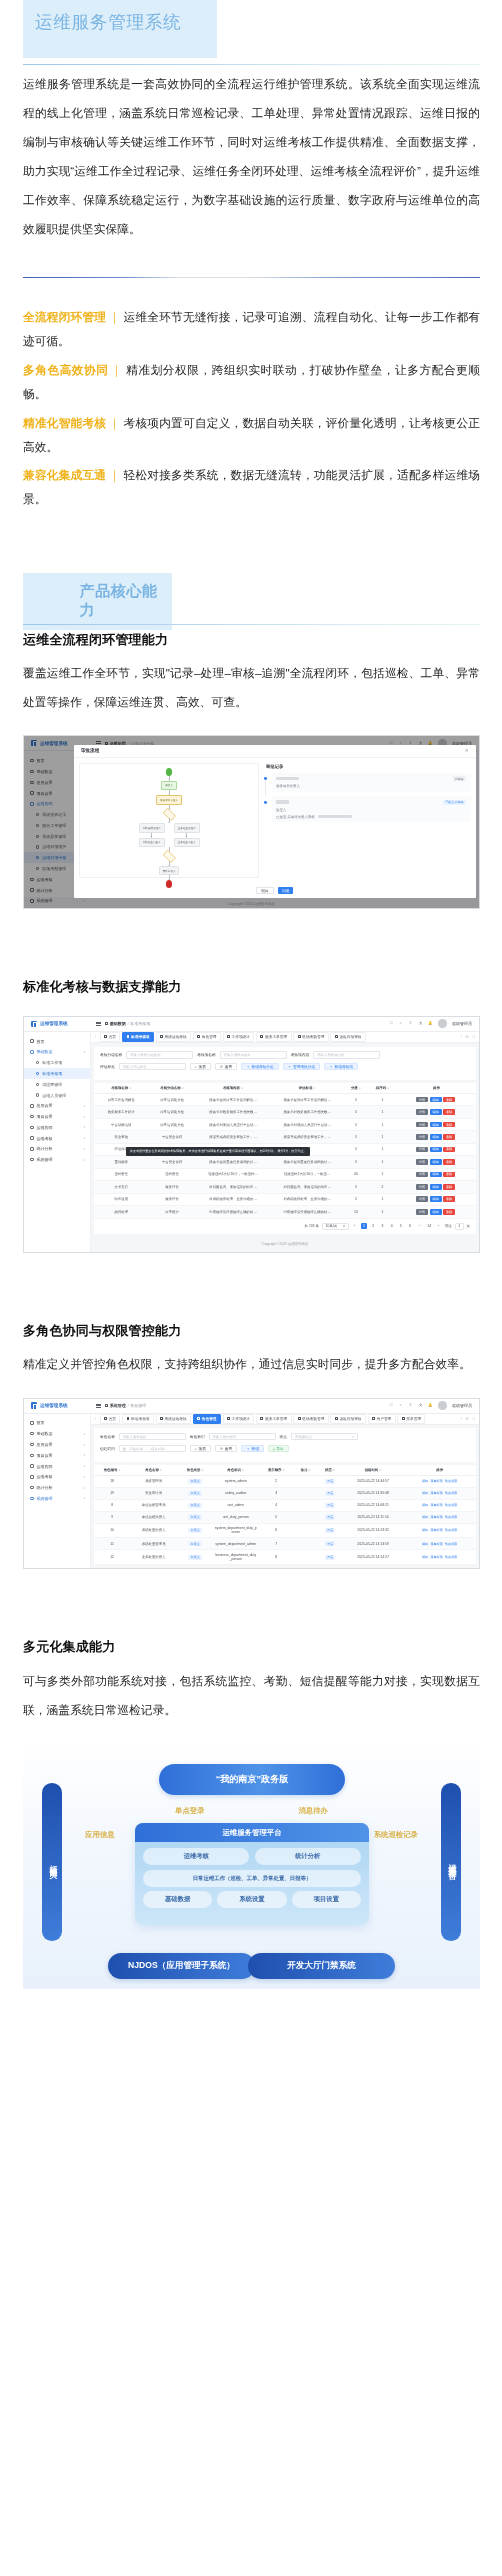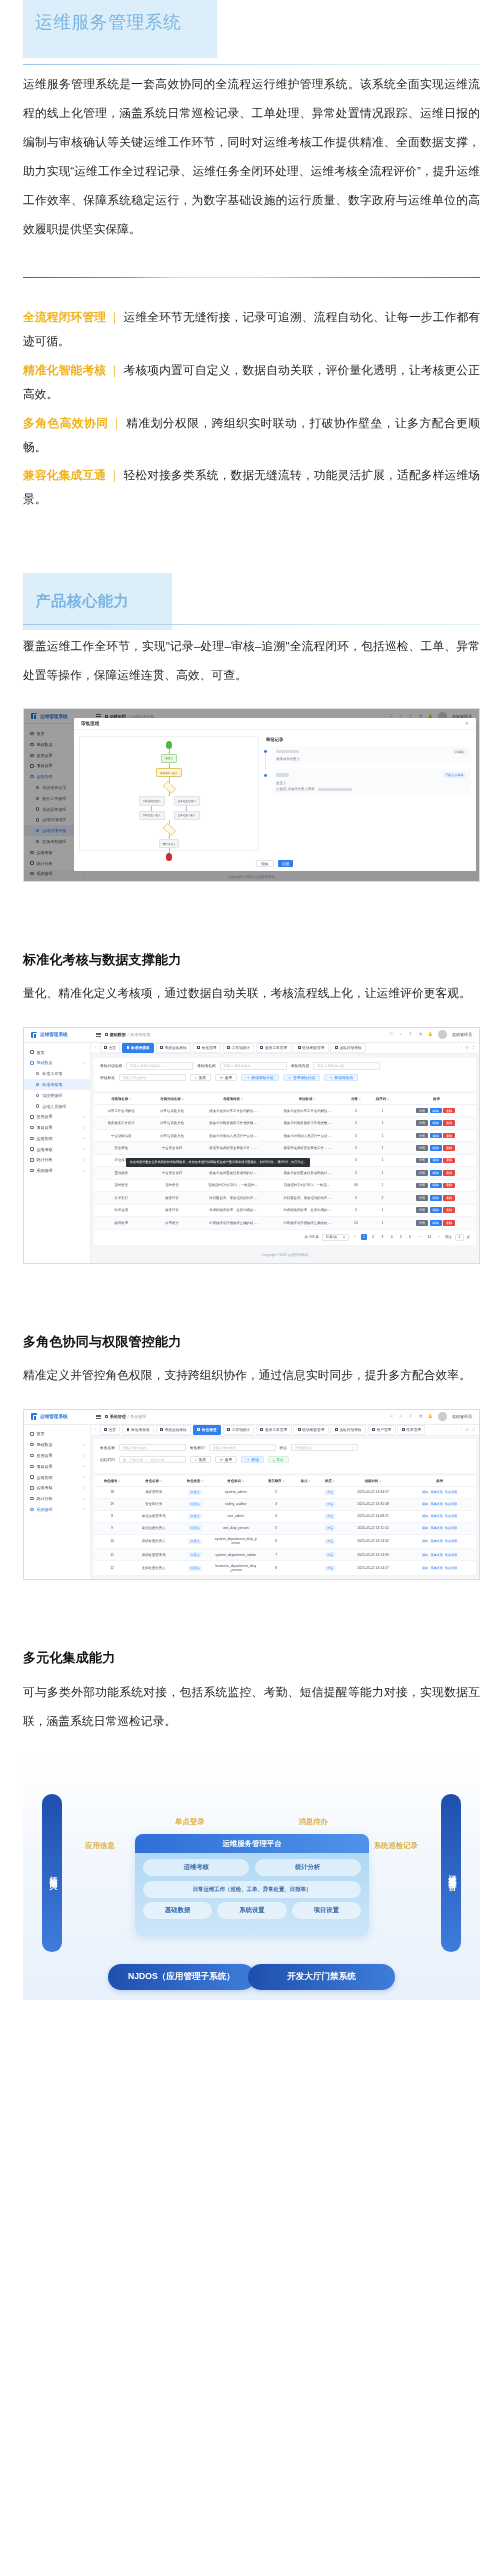--- a/index.html
+++ b/index.html
@@ -74,21 +74,21 @@
     text-align:justify; font-weight:500; margin-bottom: 4.6px;
   }
   .adv-key { color:#f0b21a; font-weight:700; }
   .adv-sep { color:#f0b21a; font-weight:400; padding:0 3.4px 0 2.3px; }
 
   
   .cap-badge-wrap { position:relative; height:64px; }
   .cap-badge {
     position:absolute; left:23px; top:5.7px;
     width:149px; height:57px; background:#ddeefb;
-    display:flex; align-items:center;
+    display:flex; align-items:center;padding-left:44px;
   }
   .cap-badge-text {
     padding-left:12.6px; font-size:15px; font-weight:700; color:#79b4e2; letter-spacing:0.6px;
   }
   .cap-rule {
     position:absolute; left:23px; top:57px; width:457px; height:1.1px;
     background:linear-gradient(to right,#9ec5e8 0%, #bcd9ef 40%, #d9eef1 75%, #e3f5f3 100%);
   }
 
   
@@ -290,39 +290,40 @@
 
   <div class="adv-rule-wrap">
     <div class="adv-rule"></div>
   </div>
 
   <div class="adv-list">
     <div class="adv-item">
       <span class="adv-key">全流程闭环管理</span><span class="adv-sep">｜</span><span>运维全环节无缝衔接，记录可追溯、流程自动化、让每一步工作都有迹可循。</span>
     </div>
     <div class="adv-item">
+      <span class="adv-key">多角色高效协同</span><span class="adv-sep">｜</span><span>精准划分权限，跨组织实时联动，打破协作壁垒，让多方配合更顺畅。</span>
+    </div>
+    <div class="adv-item">
       <span class="adv-key">精准化智能考核</span><span class="adv-sep">｜</span><span>考核项内置可自定义，数据自动关联，评价量化透明，让考核更公正高效。</span>
-    </div>
-    <div class="adv-item">
-      <span class="adv-key">多角色高效协同</span><span class="adv-sep">｜</span><span>精准划分权限，跨组织实时联动，打破协作壁垒，让多方配合更顺畅。</span>
     </div>
     <div class="adv-item">
       <span class="adv-key">兼容化集成互通</span><span class="adv-sep">｜</span><span>轻松对接多类系统，数据无缝流转，功能灵活扩展，适配多样运维场景。</span>
     </div>
   </div>
 
   <div class="gap-90"></div>
 
   <div class="cap-badge-wrap">
     <div class="cap-badge">
       <span class="cap-badge-text">产品核心能力</span>
     </div>
     <div class="cap-rule"></div>
   </div>
 
+  <div class="cap-h">运维全流程闭环管理能力</div>
   <div class="para">覆盖运维工作全环节，实现"记录–处理–审核–追溯"全流程闭环，包括巡检、工单、异常处置等操作，保障运维连贯、高效、可查。</div>
 
   <div class="shot shot1-wrap" style="height:174px;">
     <div class="shot-topbar">
       <div class="brand">
         <span class="brand-sq"></span>
         <span class="brand-name">运维管理系统</span>
       </div>
       <div class="topbar-mid">
         <span class="hamb">
@@ -482,21 +483,20 @@
       <div class="modal-ft">
         <span class="btn btn-ghost">驳回</span>
         <span class="btn btn-primary">同意</span>
       </div>
     </div>
   </div>
 
   <div class="gap-120"></div>
 
   <div class="cap-h">标准化考核与数据支撑能力</div>
-  <div class="para">量化、精准化定义考核项，通过数据自动关联，考核流程线上化，让运维评价更客观。</div>
 
   <div class="shot">
     <div class="shot-topbar">
       <div class="brand">
         <span class="brand-sq"></span>
         <span class="brand-name">运维管理系统</span>
       </div>
       <div class="topbar-mid">
         <span class="hamb">
             <i></i>
@@ -1048,20 +1048,21 @@
       </div>
     </div>
   </div>
 
   <div class="gap-120"></div>
 
   <div class="cap-h">多元化集成能力</div>
   <div class="para">可与多类外部功能系统对接，包括系统监控、考勤、短信提醒等能力对接，实现数据互联，涵盖系统日常巡检记录。</div>
 
   <div class="diag">
+    <div class="d-top-pill">“我的南京”政务版</div>
     <div class="d-side d-left">短信网关</div>
     <div class="d-side d-right">运维监控平台</div>
 
     <div class="d-label d-l-sso">单点登录</div>
     <div class="d-label d-l-msg">消息待办</div>
     <div class="d-label d-l-sms">应用信息</div>
     <div class="d-label d-l-insp">系统巡检记录</div>
     <div class="d-label d-l-app">应用信息</div>
     <div class="d-label d-l-att">考勤信息</div>
 

